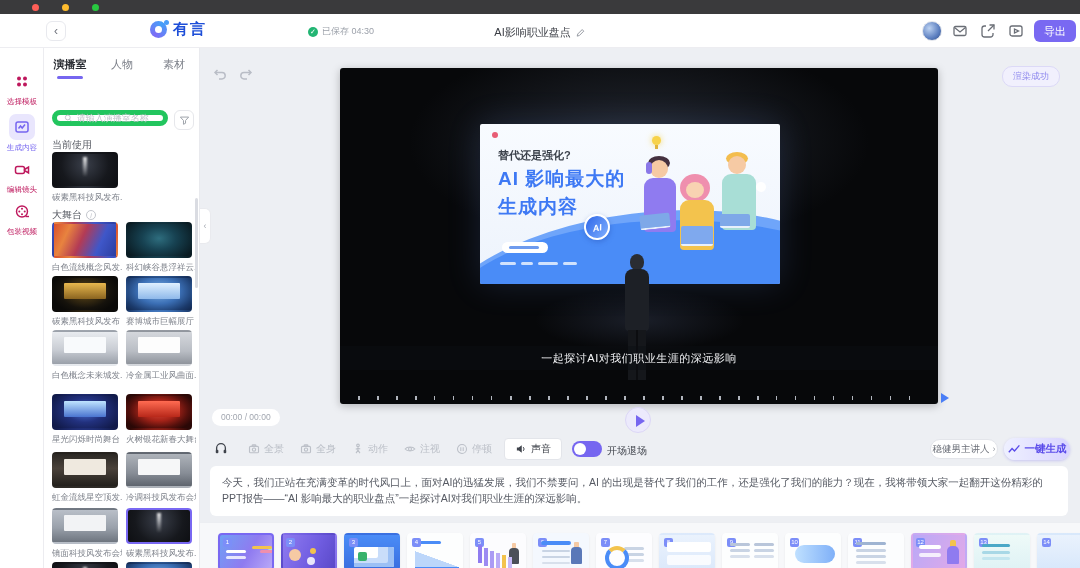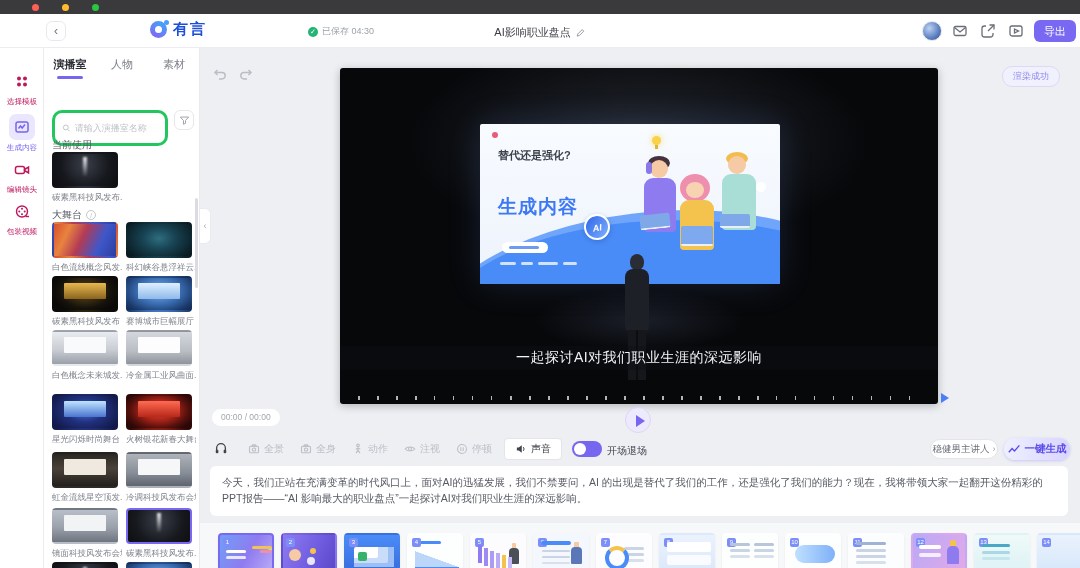--- a/index.html
+++ b/index.html
@@ -40,21 +40,21 @@
 
   
   #panel { position:absolute; left:44px; top:34px; width:156px; height:520px; background:#fff; border-right:1px solid #e9eaee; z-index:20; overflow:hidden; }
   .tabs { position:absolute; left:0; top:4px; width:156px; height:26px; display:flex;justify-content:flex-end; }
   .tab { flex:1; text-align:center; font-size:11px; color:#7b7f88; line-height:24px; cursor:pointer; position:relative; }
   .tab.active { color:#2c2f35; font-weight:bold; }
   .tab.active::after { content:''; position:absolute; left:50%; transform:translateX(-50%); bottom:-1px; width:26px; height:3px; border-radius:2px; background:#7666f0; }
   .seg { position:absolute; left:8px; top:36px; width:140px; height:20px; background:#f2f3f6; border-radius:5px; display:flex; padding:2px; }
   .seg-opt { flex:1; text-align:center; font-size:10px; line-height:16px; color:#9ba0a8; border-radius:4px; cursor:pointer; }
   .seg-opt.active { background:#fff; color:#2c2f35; box-shadow:0 1px 2px rgba(0,0,0,.08); }
-  .search-wrap { position:absolute; left:8px; top:62px; width:116px; height:36px; border:3px solid #22c55e; border-radius:10px; display:flex; align-items:center; padding:0 7px; gap:4px; background:#fff; }
+  .search-wrap { position:absolute; left:8px; top:62px; width:116px; height:16px; border:5px solid #22c55e; border-radius:10px; display:flex; align-items:center; padding:0 7px; gap:4px; background:#fff; }
   .search-wrap input { border:none; outline:none; width:100%; font-size:9px; color:#555; background:transparent; }
   .search-wrap input::placeholder { color:#c0c3ca; }
   .filter-btn { position:absolute; left:130px; top:62px; width:20px; height:20px; border:1px solid #e6e7eb; border-radius:6px; color:#9ba0a8; display:flex; align-items:center; justify-content:center; cursor:pointer; background:#fff; }
   .sec-label { position:absolute; left:8px; font-size:10px; color:#565a62; display:flex; align-items:center; gap:4px; }
   .info-i { width:10px; height:10px; border:1px solid #c3c6cd; border-radius:50%; color:#c3c6cd; font-size:7px; line-height:9px; text-align:center; font-style:italic; }
   .pthumb { position:absolute; width:66px; height:36px; border-radius:4px; cursor:pointer; overflow:hidden; border:2px solid transparent; }
   .pthumb::before { content:''; position:absolute; left:16%; top:15%; width:68%; height:50%; border-radius:1px; background:var(--scr,transparent); }
   .pthumb.sel { border-color:#7968f2; }
   .plabel { position:absolute; font-size:8.5px; color:#7f838c; width:70px; white-space:nowrap; overflow:hidden; }
   .v-carbon { background:radial-gradient(70% 130% at 50% 32%, #3a3f4a 0%, #16181d 55%, #0b0c0f 100%); }
@@ -99,21 +99,21 @@
   .char .head { position:absolute; border-radius:50%; background:#f6caa4; }
   .char .hair { position:absolute; border-radius:50%; }
   .char .body { position:absolute; }
   .char .device { position:absolute; background:#7ea8e8; border-radius:2px; border-bottom:2px solid #e8f0fc; }
   
   .presenter { position:absolute; left:281px; top:186px; width:32px; height:132px; }
   .presenter .p-head { position:absolute; left:9px; top:0; width:14px; height:16px; border-radius:50% 50% 45% 45%; background:#2a2d33; }
   .presenter .p-body { position:absolute; left:4px; top:15px; width:24px; height:62px; border-radius:8px 8px 4px 4px; background:#1d2026; }
   .presenter .p-legs { position:absolute; left:7px; top:76px; width:18px; height:50px; background:linear-gradient(90deg,#15171b 46%,#0c0d10 46%,#0c0d10 54%,#15171b 54%); }
   .subtitle-bar { position:absolute; left:0; top:278px; width:100%; height:24px; background:rgba(12,14,18,.48); display:flex; align-items:center; justify-content:center; }
-  .subtitle-bar span { font-size:14px; color:#f2f3f5; letter-spacing:.5px; }
+  .subtitle-bar span { font-size:11px; color:#f2f3f5; letter-spacing:.5px; }
   .ruler { position:absolute; left:18px; bottom:4px; width:562px; height:4px; background:repeating-linear-gradient(90deg,#cfd4dd 0 1.5px, transparent 1.5px 19px); opacity:.85; }
   .seek-marker { position:absolute; left:941px; top:379px; width:0; height:0; border-left:8px solid #4a7ef6; border-top:5px solid transparent; border-bottom:5px solid transparent; cursor:pointer; }
   .time-pill { position:absolute; left:212px; top:395px; height:17px; line-height:17px; padding:0 9px; background:#fff; border-radius:9px; font-size:8.5px; color:#a2a7b0; }
   .play-btn { position:absolute; left:625px; top:393px; width:26px; height:26px; border-radius:50%; background:#eceafc; border:1px solid #dcd7f6; cursor:pointer; }
   .play-btn::after { content:''; position:absolute; left:10px; top:7px; border-left:9px solid #7666f0; border-top:6px solid transparent; border-bottom:6px solid transparent; }
 
   
   .tb-item { position:absolute; top:428px; display:flex; align-items:center; gap:4px; font-size:10px; color:#bcc0c8; cursor:pointer; }
   .tb-item svg { width:12px; height:12px; }
   .tb-headphone { position:absolute; left:214px; top:427px; width:14px; height:14px; color:#3f434b; cursor:pointer; }
@@ -331,20 +331,21 @@
 
   <div id="canvas">
     <div class="stage-glow"></div>
     <div class="floor-glow"></div>
 
     <div class="screen">
       <div class="wave2"></div>
       <div class="wave1"></div>
       <span class="sl-dot"></span>
       <div class="sl-kicker">替代还是强化?</div>
+      <div class="sl-title sl-t1">AI 影响最大的</div>
       <div class="sl-title sl-t2">生成内容</div>
       <div class="sl-pill"></div>
       <div class="sl-lines">
           <i style="width:16px"></i>
           <i style="width:12px"></i>
           <i style="width:20px"></i>
           <i style="width:14px"></i>
         </div>
       <div class="sl-badge">AI</div>
       <span class="sl-bulb"></span>

